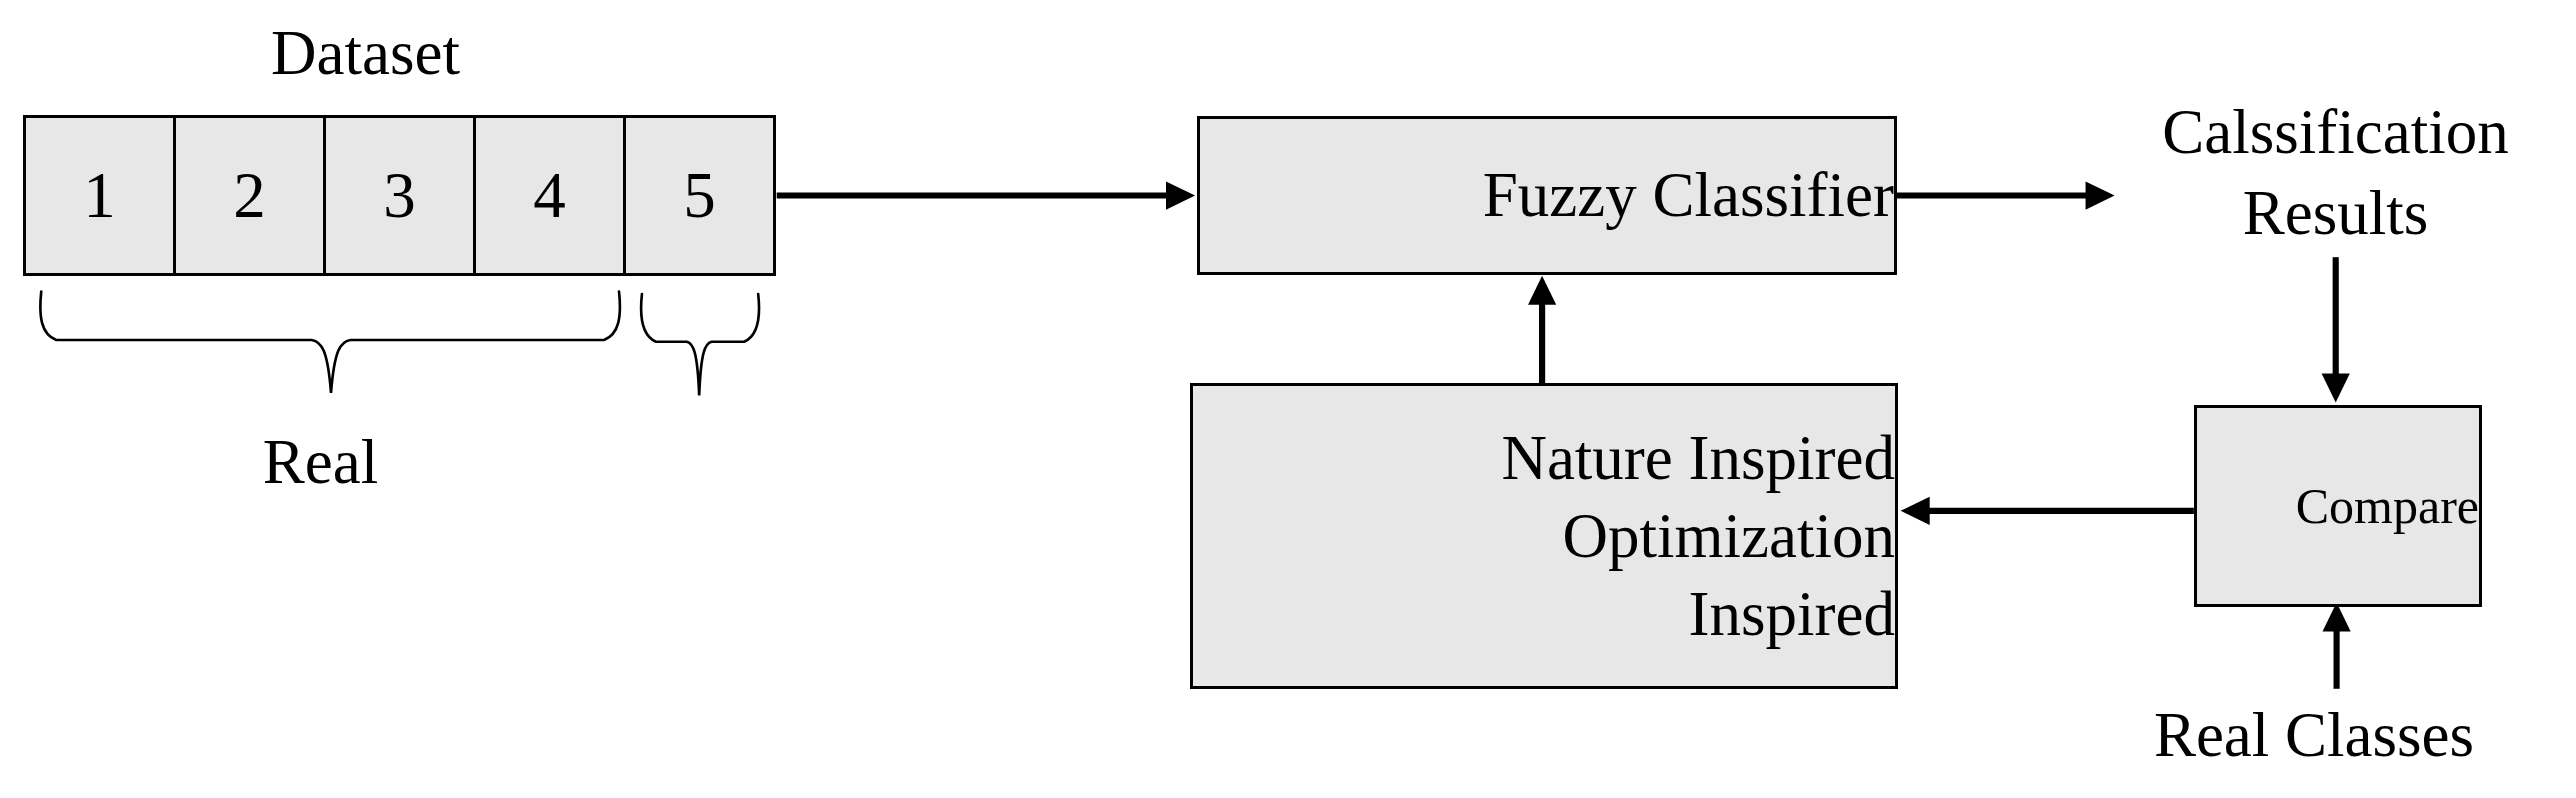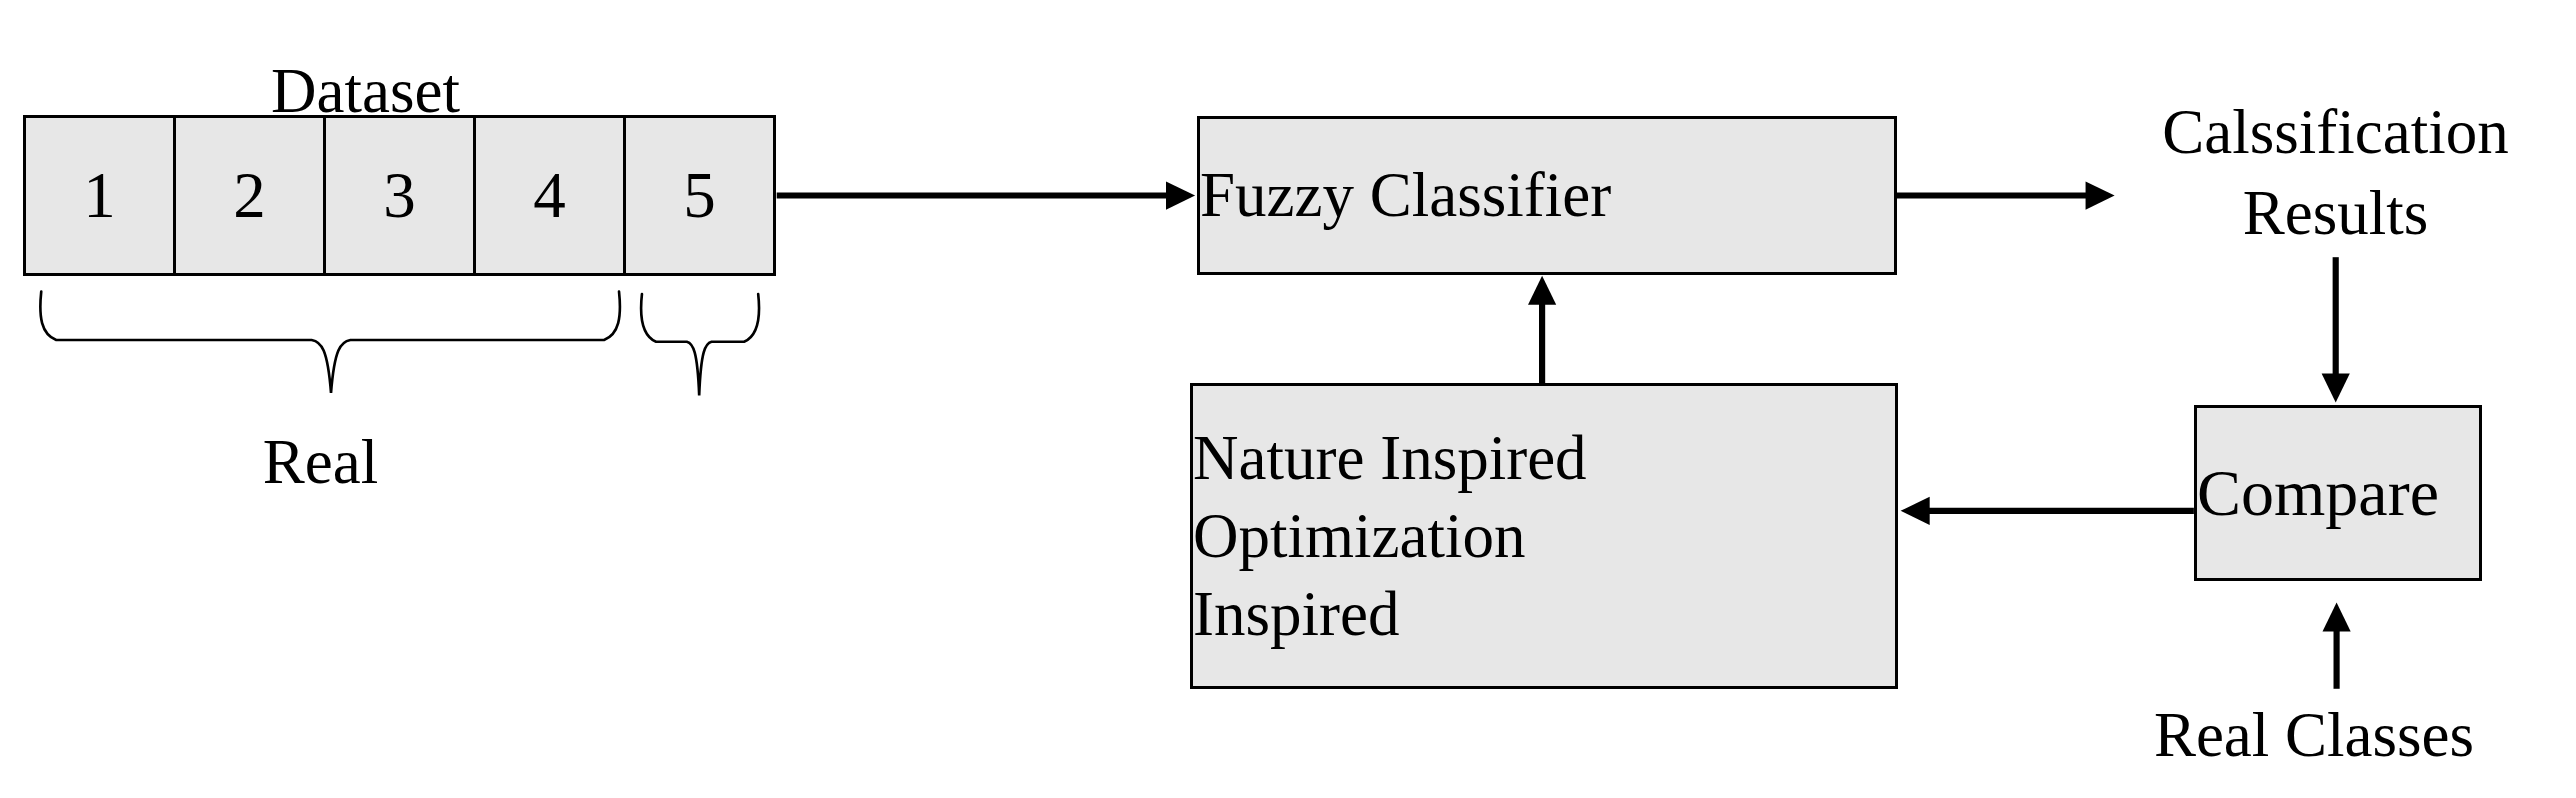--- a/index.html
+++ b/index.html
@@ -41,40 +41,40 @@
   }
   .cell {
     flex: 1;
     display: flex;
     align-items: center;
     justify-content: center;
     font-size: 65px;
   }
   .cell + .cell { border-left: 3.5px solid #000000; }
 
-  .dataset-label { left: 101px; top: 14px; width: 529px; margin-top: 38px; }
+  .dataset-label { left: 101px; top: 14px; width: 529px; }
   .train-label   { left: 144px; top: 423px; width: 353px; }
   .test-label    { left: 495px; top: 423px; width: 353px; }
 
   
   .box {
     position: absolute;
     background: #e7e7e7;
     border: 3.5px solid #000000;
     box-sizing: border-box;
     display: flex;
     flex-direction: column;
-    align-items: flex-start;
+    align-items: flex-end;
     justify-content: center;
     text-align: center;
     font-size: 63px;
   }
   .fuzzy-box   { left: 1197px; top: 116px; width: 700px; height: 159px; }
   .nature-box  { left: 1190px; top: 383px; width: 708px; height: 306px; line-height: 78px; }
-  .compare-box { left: 2194px; top: 405px; width: 288px; height: 176px; font-size: 66px; }
+  .compare-box { left: 2194px; top: 405px; width: 288px; height: 202px; font-size: 50px; }
 
   .results-label {
     left: 2093px; top: 92px; width: 485px;
     line-height: 81px;
   }
   .real-classes-label { left: 2067px; top: 696px; width: 494px; }
 
   .stroke-line { stroke: #000000; stroke-width: 7px; }
   .head { fill: #000000; stroke: none; }
   .brace { fill: none; stroke: #000000; stroke-width: 3px; stroke-linecap: round; }

